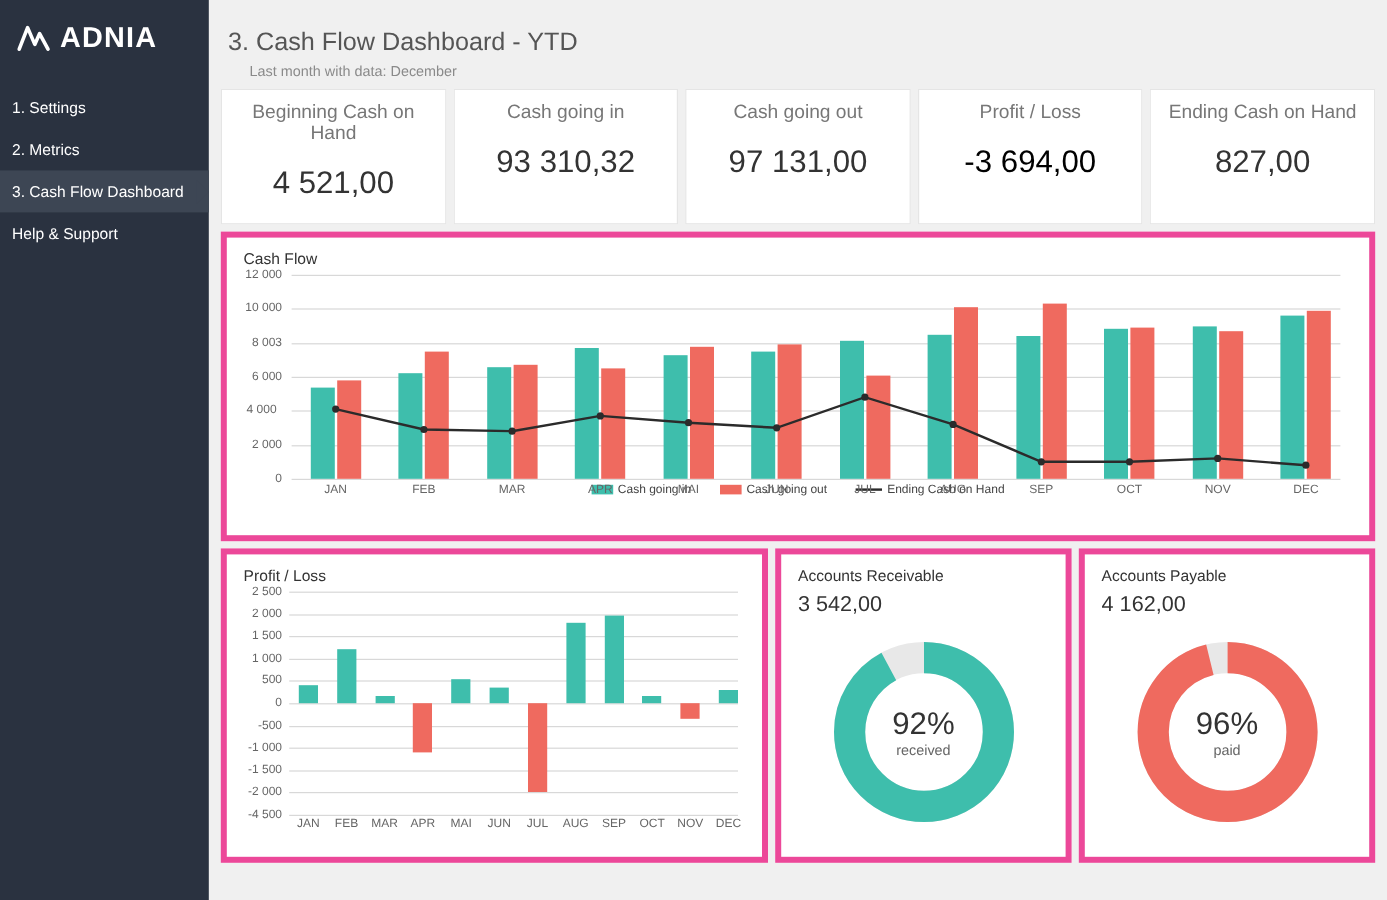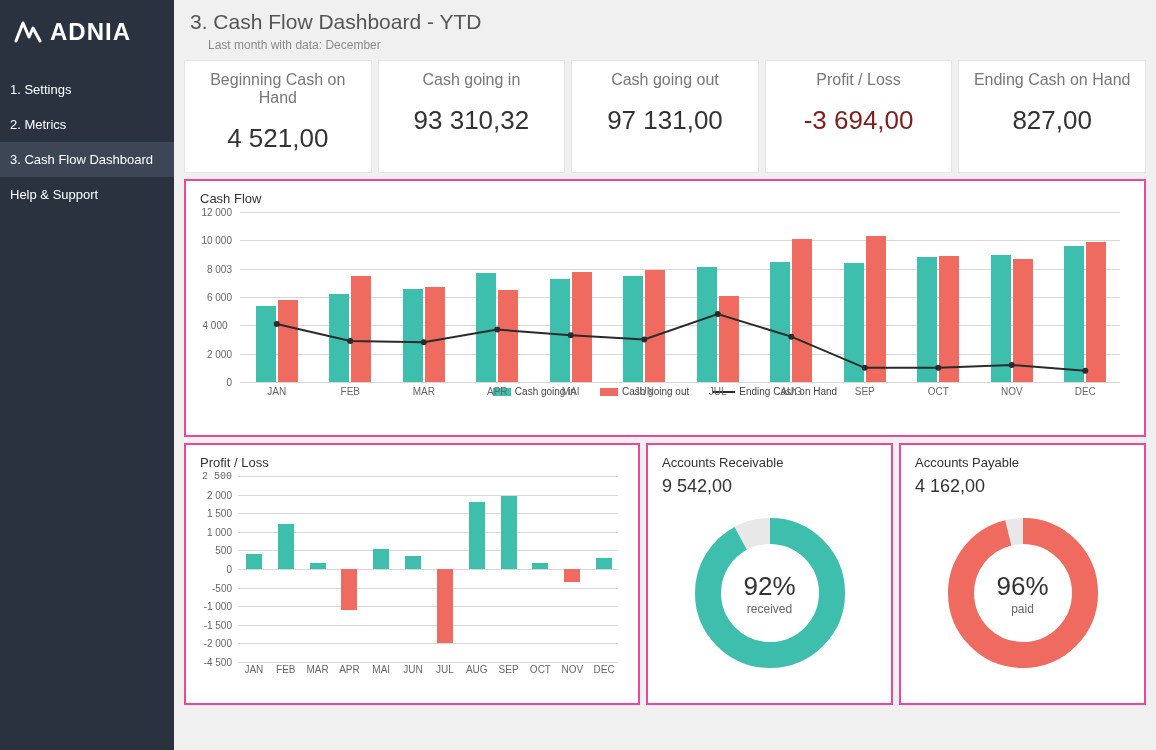--- a/index.html
+++ b/index.html
@@ -5,28 +5,28 @@
   * { box-sizing: border-box; margin: 0; padding: 0; }
   body { font-family: "Segoe UI", Arial, sans-serif; background: #f0f0f0; width: 1156px; height: 750px; overflow: hidden; }
   .app { display: flex; width: 100%; height: 100%; }
   .sidebar { width: 174px; background: #2a3240; color: #fff; flex-shrink: 0; }
   .logo { display: flex; align-items: center; padding: 18px 14px 26px; font-size: 24px; font-weight: 700; letter-spacing: 1px; }
   .logo svg { margin-right: 8px; }
   .sidebar-item { padding: 10px 10px; font-size: 13px; cursor: pointer; }
   .sidebar-item.active { background: #3d4654; position: relative; }
   .sidebar-item.active::after { content:""; position:absolute; right:-10px; top:50%; transform:translateY(-50%); border:10px solid transparent; border-left-color:#3d4654; }
   .main { flex:1; padding: 8px 10px; overflow:hidden; }
-  .title { font-size: 21px; color:#555; font-weight:400; margin: 2px 0 4px 6px; }
+  .title { font-size: 21px; color:#555; font-weight:400; margin: 16px 0 4px 6px; }
   .subtitle { font-size: 12px; color:#8a8a8a; margin: 0 0 8px 24px; }
   .kpis { display:flex; gap:6px; margin-bottom:6px; }
   .kpi { flex:1; background:#fff; border:1px solid #e5e5e5; padding:10px 8px 18px; text-align:center; }
   .kpi-label { font-size: 16px; color:#777; margin-bottom: 16px; }
   .kpi-value { font-size: 26px; color:#333; font-weight:400; }
-  .kpi-value.neg { color:#7f1d1d; }
-  .panel { background:#fff; border:2px solid #ec4899; padding:10px 14px; }
+  .kpi-value.neg { color:#000000; }
+  .panel { background:#fff; border:5px solid #ec4899; padding:10px 14px; }
   .panel-title { font-size:13px; color:#333; font-weight:400; margin-bottom:6px; }
   .cashflow-panel { margin-bottom:6px; height:258px; }
   .row2 { display:flex; gap:6px; height:262px; }
   .pl-panel { width:456px; }
   .donut-panel { flex:1; }
   .donut-val { font-size:18px; color:#333; margin-top:2px; }
   .donut-wrap { position:relative; width:160px; height:160px; margin: 16px auto 0; }
   .donut-center { position:absolute; top:50%; left:50%; transform:translate(-50%,-50%); text-align:center; }
   .donut-pct { font-size:26px; color:#333; }
   .donut-sub { font-size:12px; color:#666; }
@@ -181,21 +181,21 @@
             <div class="axis-label ylabel" style="left: -6px; width: 34px; top: 93px; transform: translate(-100%, -50%);">0</div>
             <div class="grid" style="top: 74.4px;"></div>
             <div class="axis-label ylabel" style="left: -6px; width: 34px; top: 74.4px; transform: translate(-100%, -50%);">500</div>
             <div class="grid" style="top: 55.8px;"></div>
             <div class="axis-label ylabel" style="left: -6px; width: 34px; top: 55.8px; transform: translate(-100%, -50%);">1 000</div>
             <div class="grid" style="top: 37.2px;"></div>
             <div class="axis-label ylabel" style="left: -6px; width: 34px; top: 37.2px; transform: translate(-100%, -50%);">1 500</div>
             <div class="grid" style="top: 18.6px;"></div>
             <div class="axis-label ylabel" style="left: -6px; width: 34px; top: 18.6px; transform: translate(-100%, -50%);">2 000</div>
             <div class="grid" style="top: 0px;"></div>
-            <div class="axis-label ylabel" style="left: -6px; width: 34px; top: 0px; transform: translate(-100%, -50%); font-family: Liberation Mono, monospace;">2 500</div>
+            <div class="axis-label ylabel" style="left: -6px; width: 34px; top: 0px; transform: translate(-100%, -50%);">2 500</div>
             <div style="position: absolute; width: 15.9167px; left: 7.95833px; top: 78.12px; height: 14.88px; background: rgb(62, 190, 172);"></div>
             <div class="axis-label xlabel" style="left: 15.9167px; top: 188px;">JAN</div>
             <div style="position: absolute; width: 15.9167px; left: 39.7917px; top: 48.36px; height: 44.64px; background: rgb(62, 190, 172);"></div>
             <div class="axis-label xlabel" style="left: 47.75px; top: 188px;">FEB</div>
             <div style="position: absolute; width: 15.9167px; left: 71.625px; top: 87.42px; height: 5.58px; background: rgb(62, 190, 172);"></div>
             <div class="axis-label xlabel" style="left: 79.5833px; top: 188px;">MAR</div>
             <div style="position: absolute; width: 15.9167px; left: 103.458px; top: 93px; height: 40.92px; background: rgb(239, 106, 95);"></div>
             <div class="axis-label xlabel" style="left: 111.417px; top: 188px;">APR</div>
             <div style="position: absolute; width: 15.9167px; left: 135.292px; top: 72.54px; height: 20.46px; background: rgb(62, 190, 172);"></div>
             <div class="axis-label xlabel" style="left: 143.25px; top: 188px;">MAI</div>
@@ -211,21 +211,21 @@
             <div class="axis-label xlabel" style="left: 302.417px; top: 188px;">OCT</div>
             <div style="position: absolute; width: 15.9167px; left: 326.292px; top: 93px; height: 13.02px; background: rgb(239, 106, 95);"></div>
             <div class="axis-label xlabel" style="left: 334.25px; top: 188px;">NOV</div>
             <div style="position: absolute; width: 15.9167px; left: 358.125px; top: 81.84px; height: 11.16px; background: rgb(62, 190, 172);"></div>
             <div class="axis-label xlabel" style="left: 366.083px; top: 188px;">DEC</div>
           </div>
       </div>
 
       <div class="panel donut-panel">
         <div class="panel-title">Accounts Receivable</div>
-        <div class="donut-val">9 542,00</div>
+        <div class="donut-val">3 542,00</div>
         <div class="donut-wrap">
           <svg id="donut-recv" width="160" height="160" viewBox="0 0 160 160">
               <circle cx="80" cy="80" r="62" stroke="#e8e8e8" stroke-width="26" fill="none"></circle>
               <circle cx="80" cy="80" r="62" stroke="#3ebeac" stroke-width="26" fill="none" stroke-dasharray="358.3928899215236 389.55748904513433" transform="rotate(-90 80 80)"></circle>
             </svg>
           <div class="donut-center">
             <div class="donut-pct">92%</div>
             <div class="donut-sub">received</div>
           </div>
         </div>

